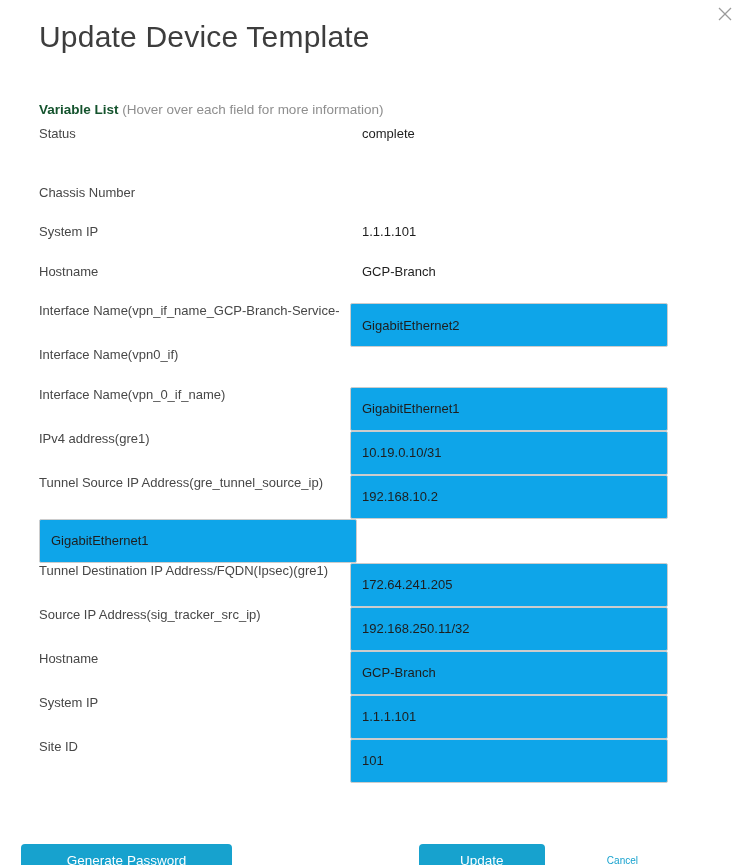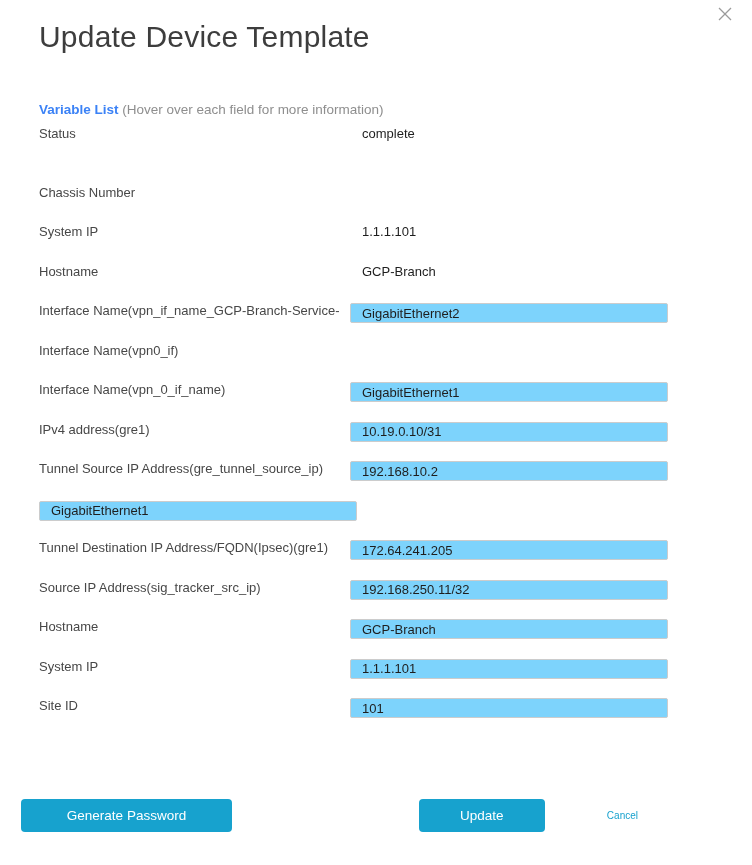--- a/index.html
+++ b/index.html
@@ -13,33 +13,33 @@
     position:absolute; top:6px; right:19px; width:16px; height:16px;
     cursor:pointer; display:flex; align-items:center; justify-content:center;
   }
   .modal-title {
     margin:20px 0 0 39px; font-size:30px; line-height:34px;
     font-weight:300; color:#3d3d3d; letter-spacing:.2px;
   }
   .section-head {
     margin:48px 0 0 39px; font-size:13.5px; line-height:15px;
   }
-  .section-head .bold { font-weight:bold; color:#3b82f6; }
+  .section-head .bold { font-weight:bold; color:#14532d; }
   .section-head .hint { color:#8e8e8e; font-weight:normal; }
   .form { margin:9px 0 0 39px; }
   .row { display:flex; min-height:39.5px; }
   .row.spacer-row { min-height:19px; }
   .label {
     flex:none; width:311px; font-size:13px; color:#474747;
     white-space:nowrap; overflow:hidden;
   }
   .value-text { font-size:13px; color:#1e1e1e; padding-left:12px; white-space:nowrap; }
   .field-input {
-    width:318px; height:20px; border:1px solid #cccccc; border-radius:2px;
-    padding:0 11px; font-size:13px; color:#1e1e1e; background:#7dd3fc; outline:none;
+    width:318px; height:44px; border:1px solid #cccccc; border-radius:2px;
+    padding:0 11px; font-size:13px; color:#1e1e1e; background:#0ea5e9; outline:none;
     font-family:"Liberation Sans", sans-serif;
   }
   .footer {
     display:flex; align-items:center; margin-top:61px;
     padding-left:21px; padding-right:108px;
   }
   .btn {
     height:33px; border:none; border-radius:4px; background:var(--accent);
     color:#ffffff; font-size:13.5px; font-family:"Liberation Sans", sans-serif;
     cursor:pointer; display:flex; align-items:center; justify-content:center;

